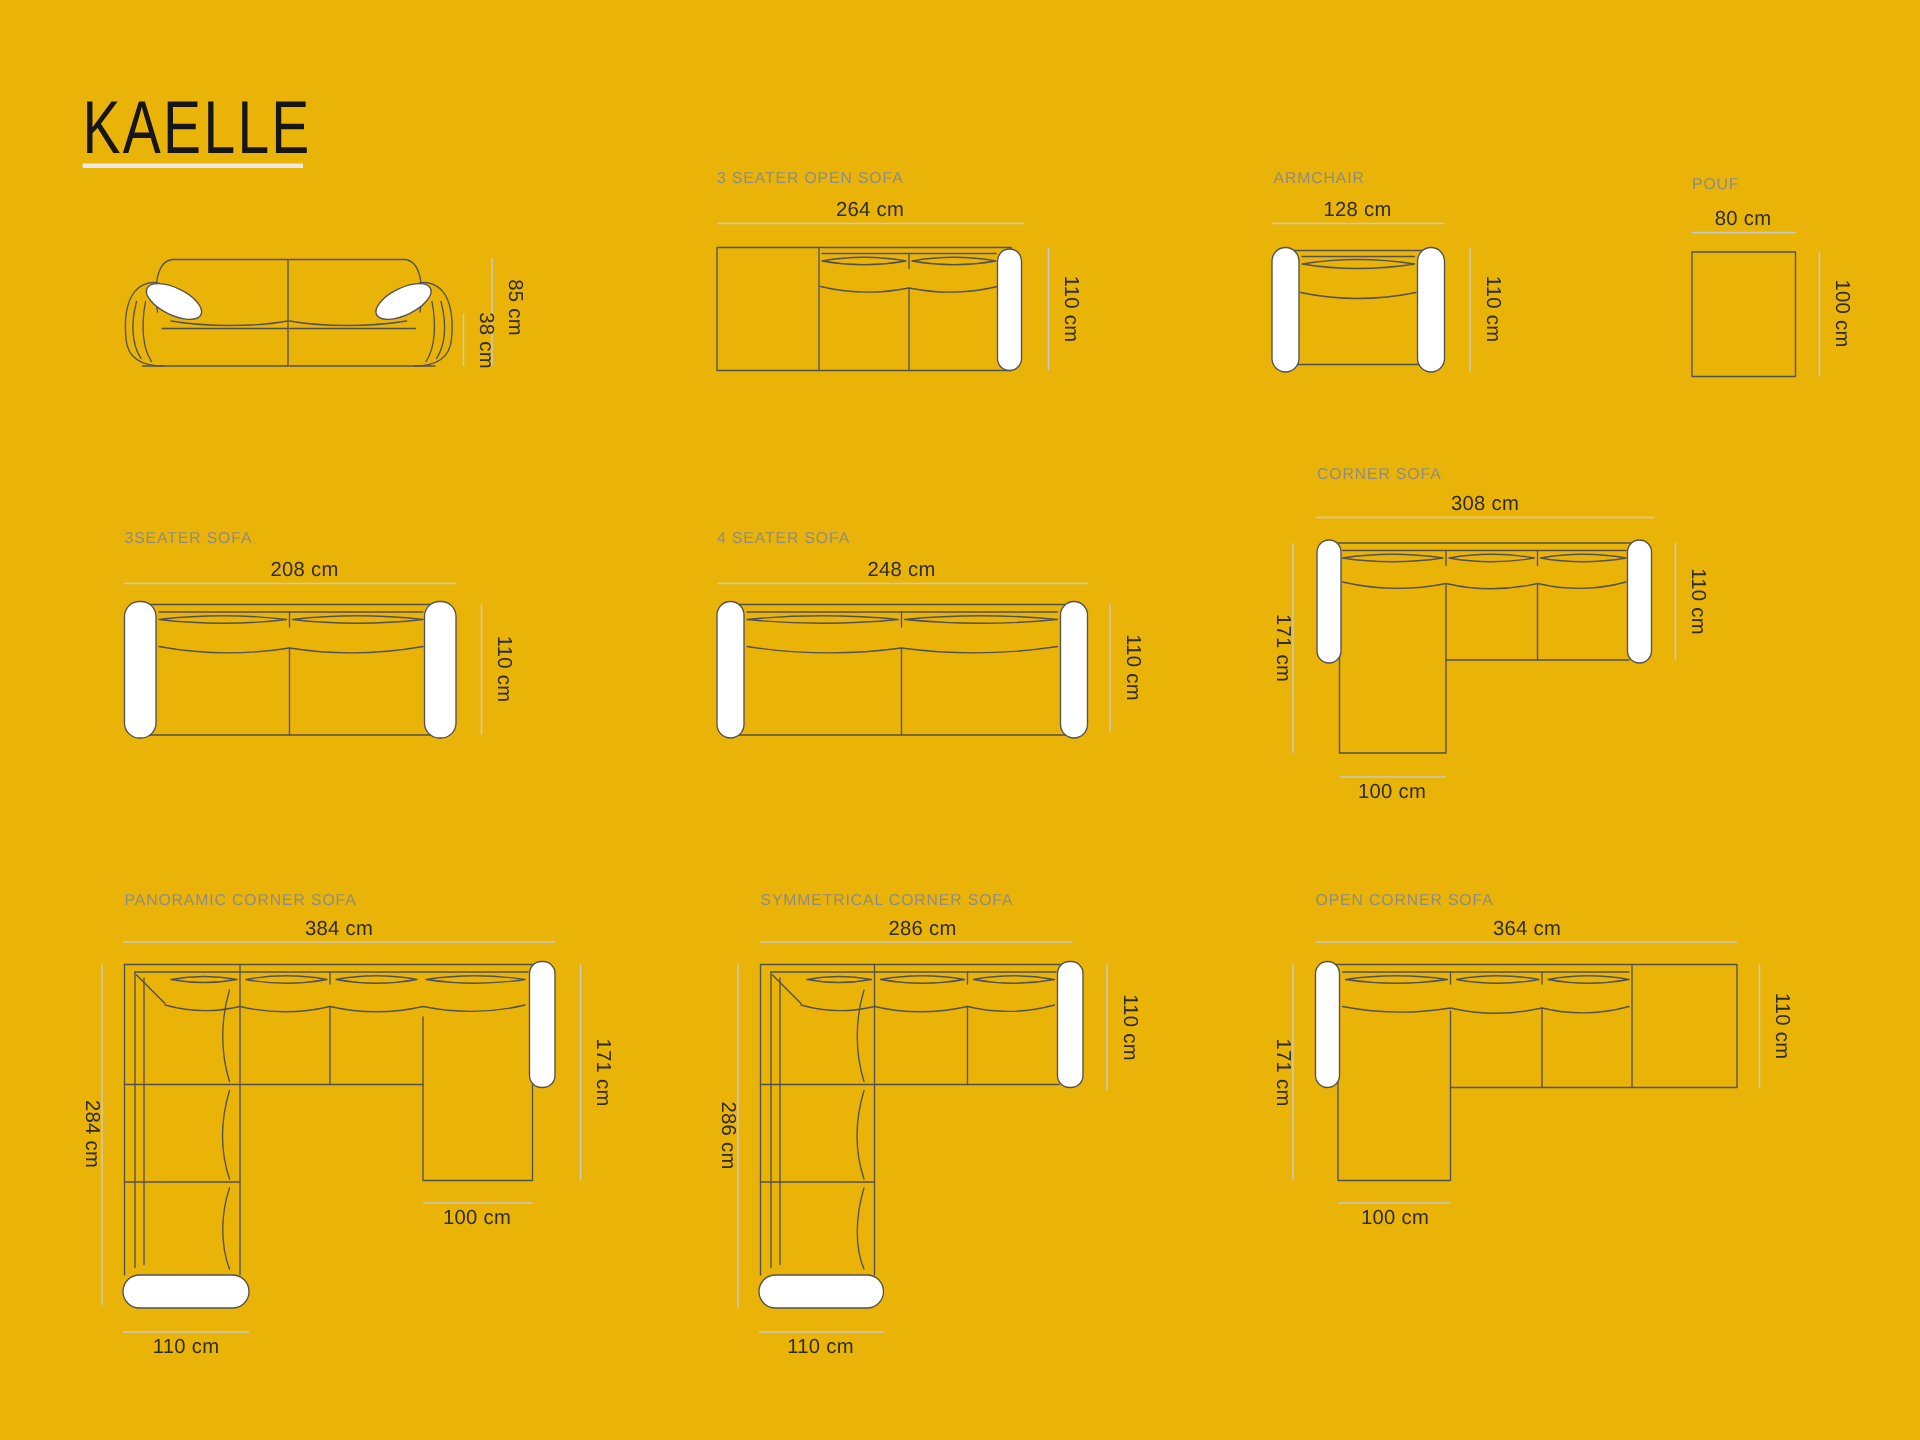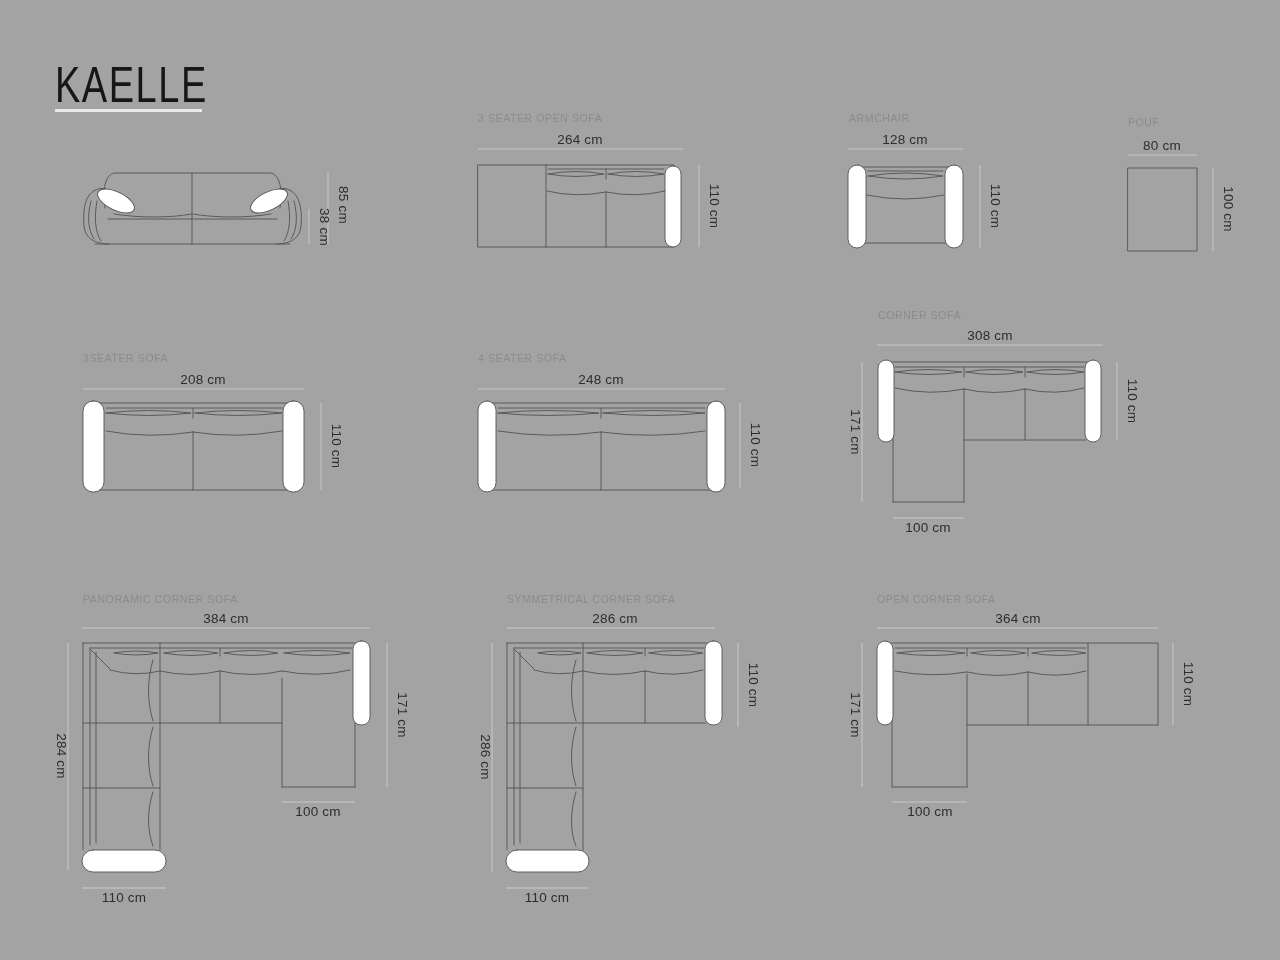--- a/index.html
+++ b/index.html
@@ -1,16 +1,16 @@
 <!DOCTYPE html>
 <html><head>
 <meta charset="utf-8">
 <style>
   html,body{margin:0;padding:0;background:#ffffff;}
-  .sheet{position:relative;width:1280px;height:960px;background:#a3a3a3;overflow:hidden;
+  .sheet{position:relative;width:1280px;height:960px;background:#eab308;overflow:hidden;
          font-family:"Liberation Sans",sans-serif;}
   .title{position:absolute;left:55px;top:56px;font-size:50px;font-weight:500;color:#161616;
          letter-spacing:2px;transform:scaleX(.76);transform-origin:left top;white-space:nowrap;}
   .title-underline{position:absolute;left:55px;top:109px;width:147px;height:3px;background:#e9e9e9;}
   .fig{position:absolute;}
   svg text{font-family:"Liberation Sans",sans-serif;}
   .fig-label{font-size:10.5px;fill:#8b8b8b;letter-spacing:.6px;}
   .dim-text{font-size:13.5px;fill:#2d2d2d;letter-spacing:.2px;}
   .art{stroke:#525252;stroke-width:.9;fill:none;stroke-linecap:round;stroke-linejoin:round;}
   .msk{fill:#ffffff;}

